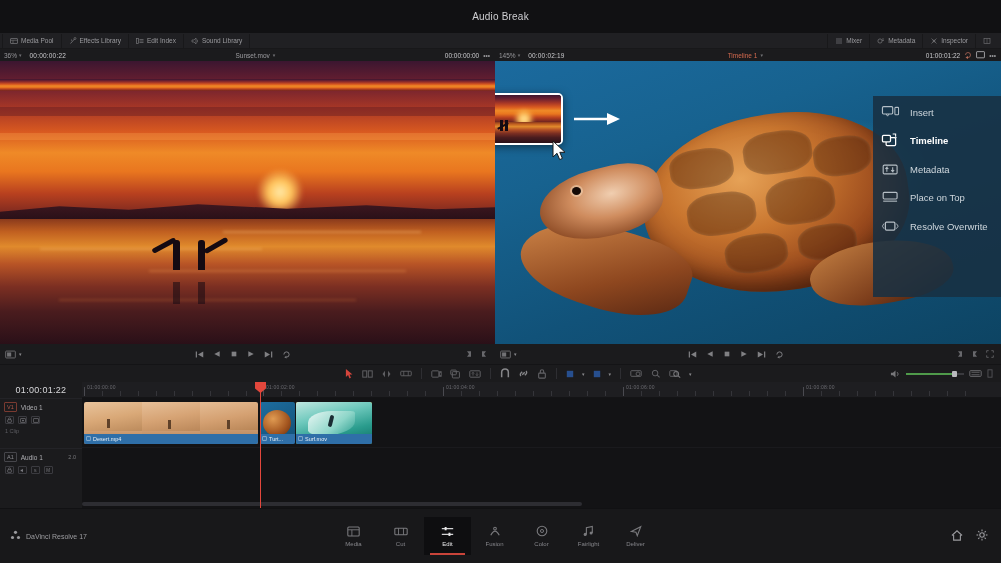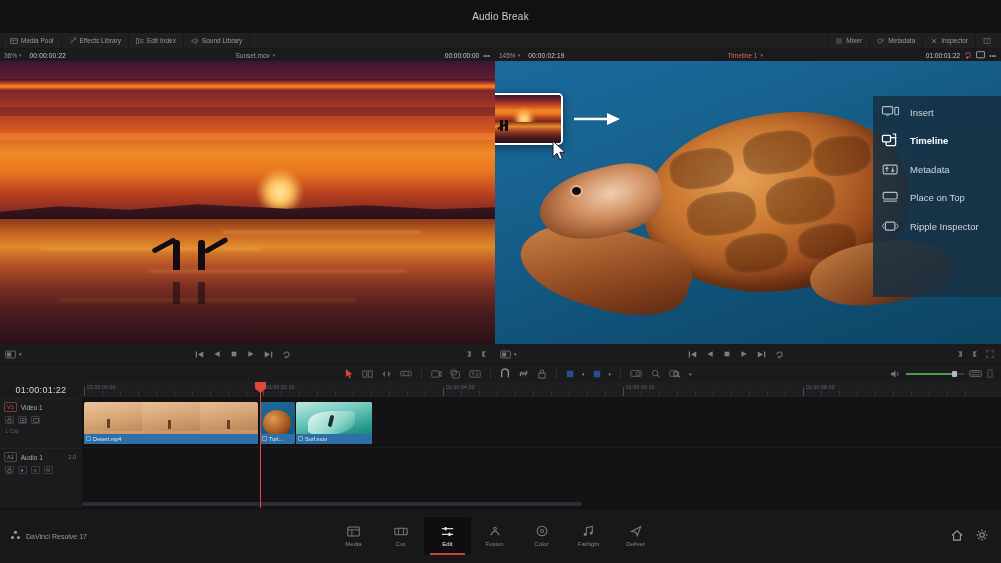--- a/index.html
+++ b/index.html
@@ -517,21 +517,21 @@
       <span>Place on Top</span>
     </div>
     <div class="mitem">
       <span class="micon">
         <svg viewBox="0 0 26 20">
             <rect x="6" y="4" width="13" height="11" rx="1.5" fill="none" stroke="#cfd7dd" stroke-width="1.7"></rect>
             <path d="M4 6 L2 9.5 L4 13" fill="none" stroke="#cfd7dd" stroke-width="1.2"></path>
             <path d="M21 6 L23.5 9.5 L21 13" fill="none" stroke="#cfd7dd" stroke-width="1.2"></path>
           </svg>
       </span>
-      <span>Ripple Inspector</span>
+      <span>Resolve Overwrite</span>
     </div>
   </div>
 
   <div class="transport left">
     <div class="tr-left">
       <span>
         <svg class="tr-ico" width="11" height="9" viewBox="0 0 16 12">
             <rect x="1" y="1" width="14" height="10" rx="1" fill="none" stroke="#9a9a9e" stroke-width="1.3"></rect>
             <rect x="3" y="3" width="6" height="6" fill="#9a9a9e"></rect>
           </svg>

